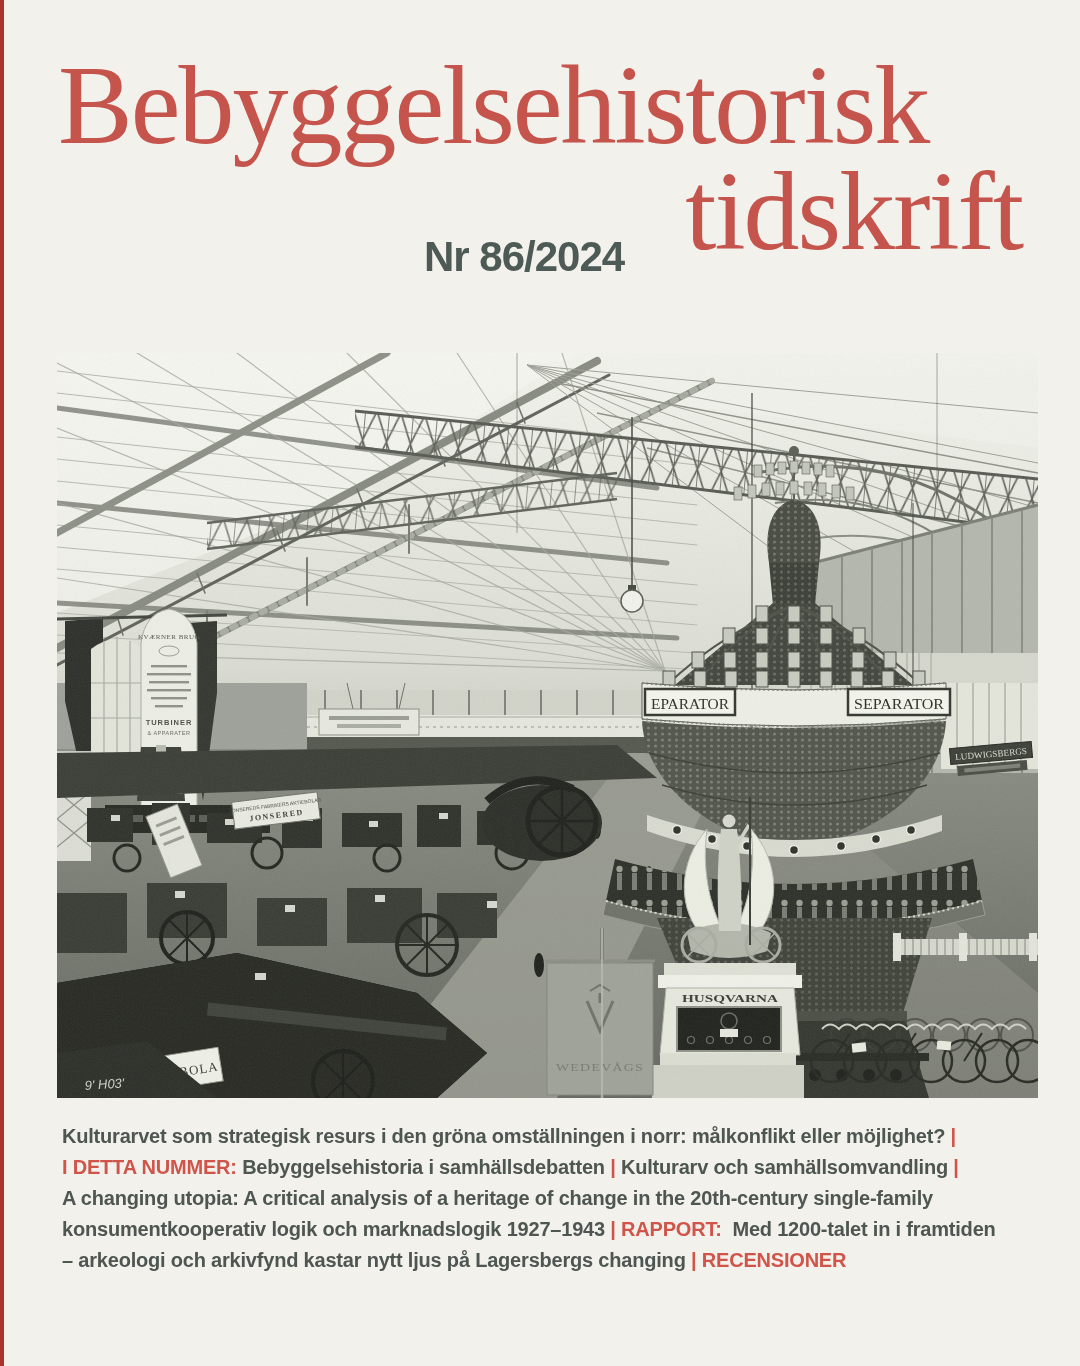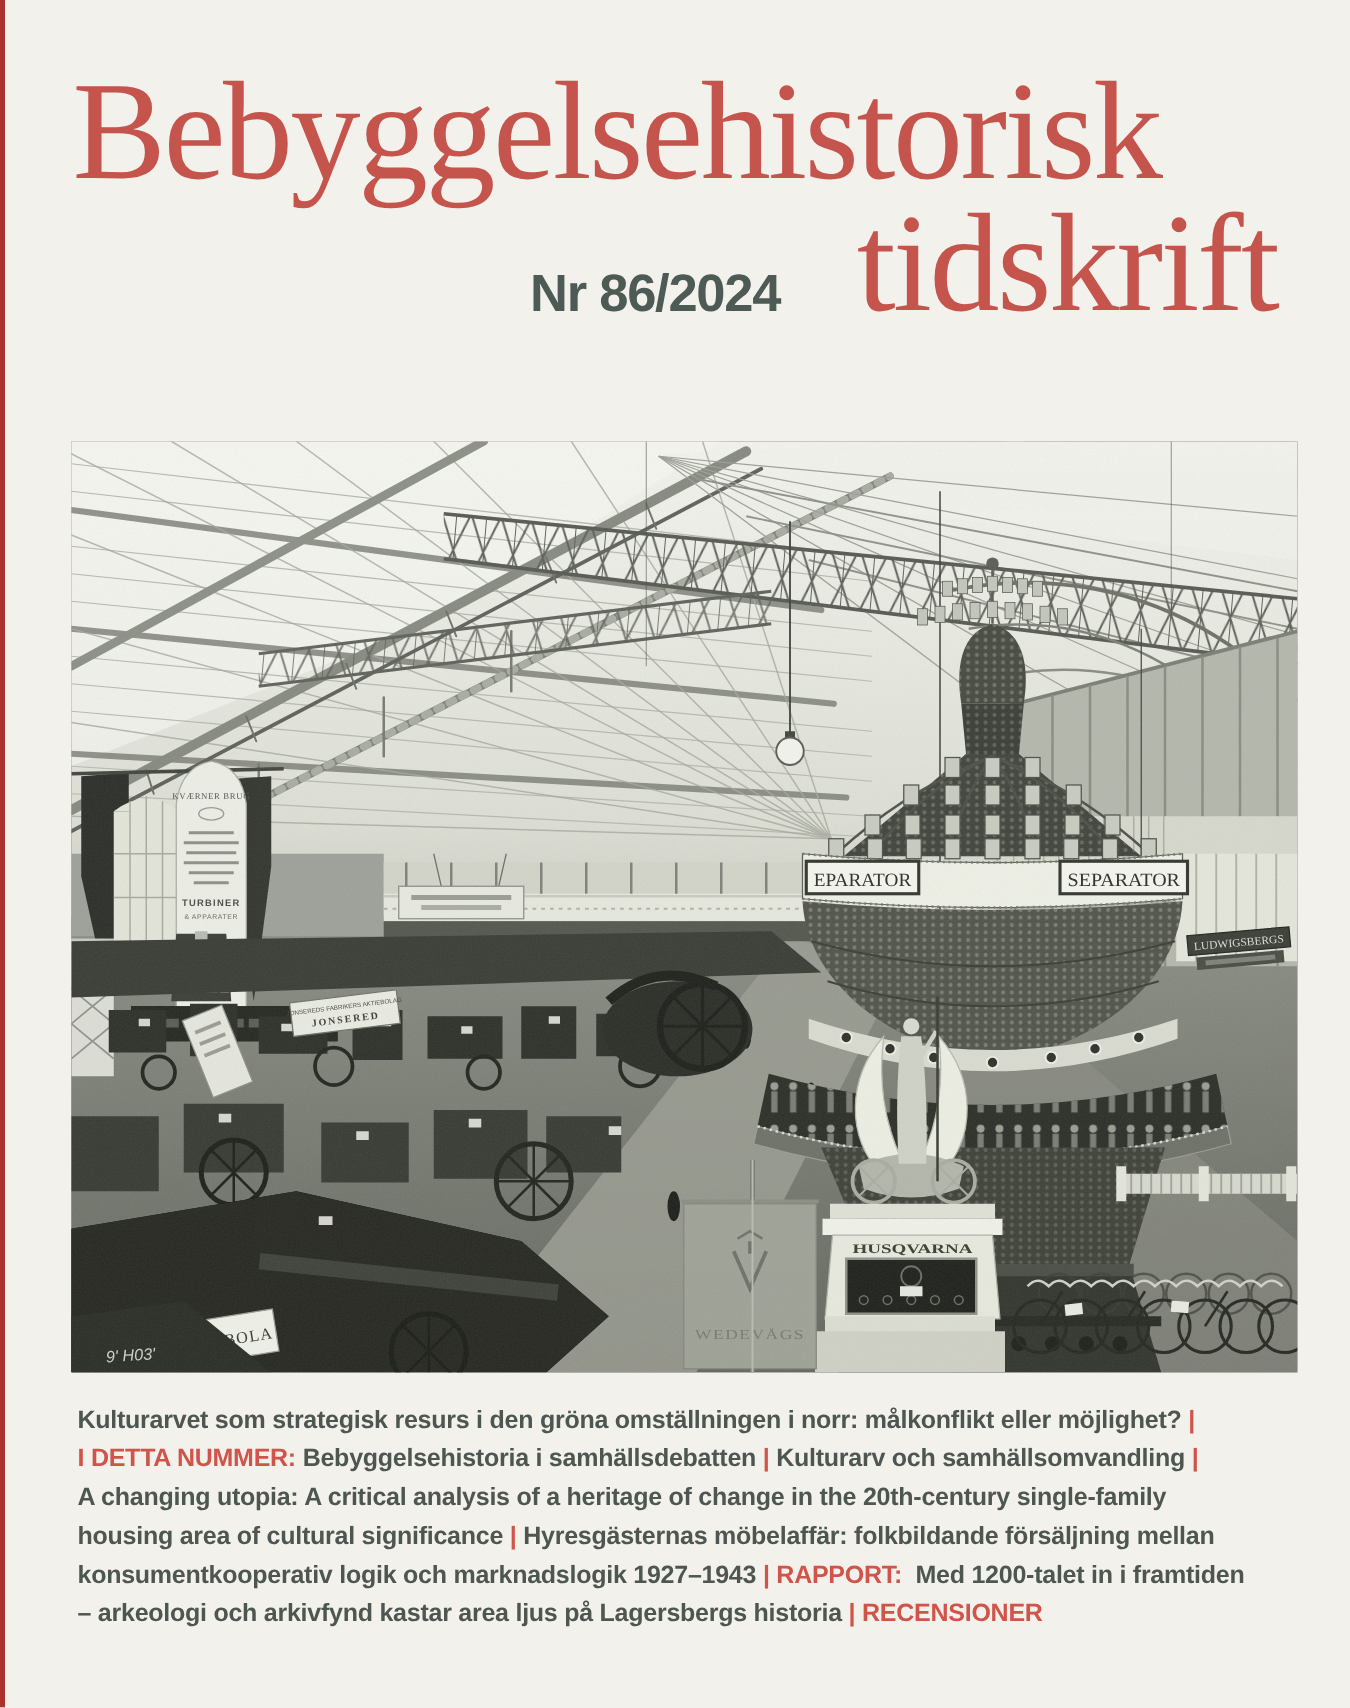--- a/index.html
+++ b/index.html
@@ -23,21 +23,21 @@
     font-size:112px;line-height:1.1;letter-spacing:-2px;
     color:var(--title-color);white-space:nowrap;text-align:right;
   }
   .masthead-line2{
     position:absolute;right:58px;top:150px;margin:0;
     font-family:"Liberation Serif",serif;font-weight:400;
     font-size:112px;line-height:1.1;letter-spacing:-2px;
     color:var(--title-color);white-space:nowrap;
   }
   .issue-number{
-    position:absolute;left:424px;top:211px;margin:0;
+    position:absolute;left:424px;top:233px;margin:0;
     font-size:42px;font-weight:bold;letter-spacing:-1px;
     color:var(--issue-color);white-space:nowrap;
   }
   .cover-photo{
     position:absolute;left:57px;top:353px;width:981px;height:745px;
     background:#8b8e85;overflow:hidden;
   }
   .cover-photo svg{display:block;width:100%;height:100%;}
   .contents-block{
     position:absolute;left:62px;top:1121px;width:975px;
@@ -627,16 +627,15 @@
   </g>
 
   <rect x="0" y="0" width="981" height="745" filter="url(#grain)" opacity="0.10"></rect>
 </svg>
 </div>
 
 <div class="contents-block">
     <div class="contents-line"><span class="ink">Kulturarvet som strategisk resurs i den gröna omställningen i norr: målkonflikt eller möjlighet? </span><span class="accent">|</span></div>
     <div class="contents-line"><span class="accent">I DETTA NUMMER: </span><span class="ink">Bebyggelsehistoria i samhällsdebatten </span><span class="accent">| </span><span class="ink">Kulturarv och samhällsomvandling </span><span class="accent">|</span></div>
     <div class="contents-line"><span class="ink">A changing utopia: A critical analysis of a heritage of change in the 20th-century single-family</span></div>
-    <div class="contents-line"><span class="ink">housing area of cultural significance </span><span class="accent">| </span><span class="ink">Hyresgästernas möbelaffär: folkbildande försäljning mellan</span></div>
     <div class="contents-line"><span class="ink">konsumentkooperativ logik och marknadslogik 1927–1943 </span><span class="accent">| RAPPORT:</span><span class="ink">  Med 1200-talet in i framtiden</span></div>
-    <div class="contents-line"><span class="ink">– arkeologi och arkivfynd kastar area ljus på Lagersbergs historia </span><span class="accent">| RECENSIONER</span></div>
+    <div class="contents-line"><span class="ink">– arkeologi och arkivfynd kastar nytt ljus på Lagersbergs changing </span><span class="accent">| RECENSIONER</span></div>
   </div>
 
 </body></html>

